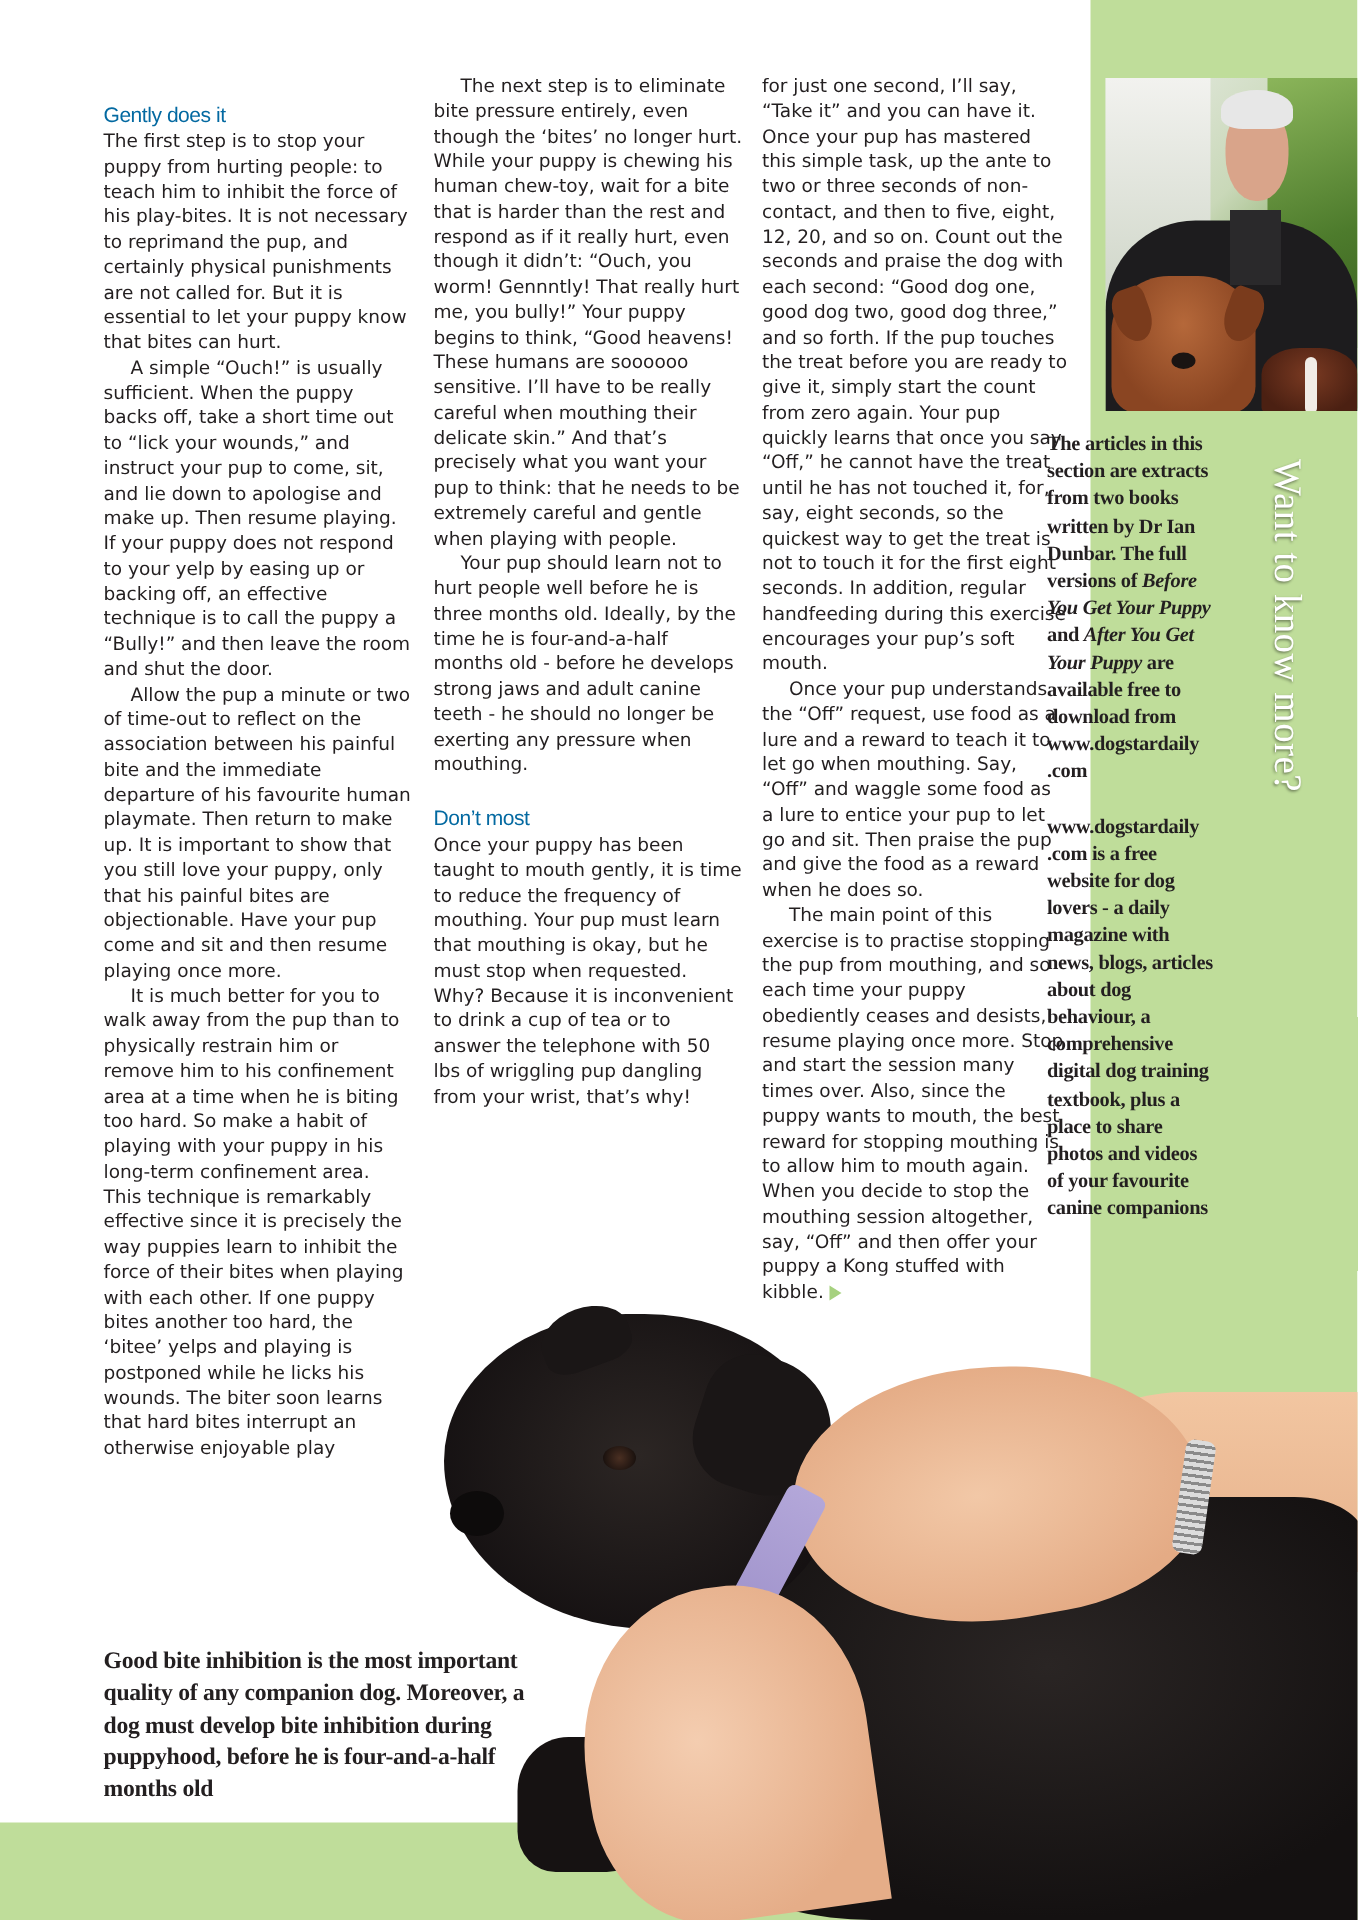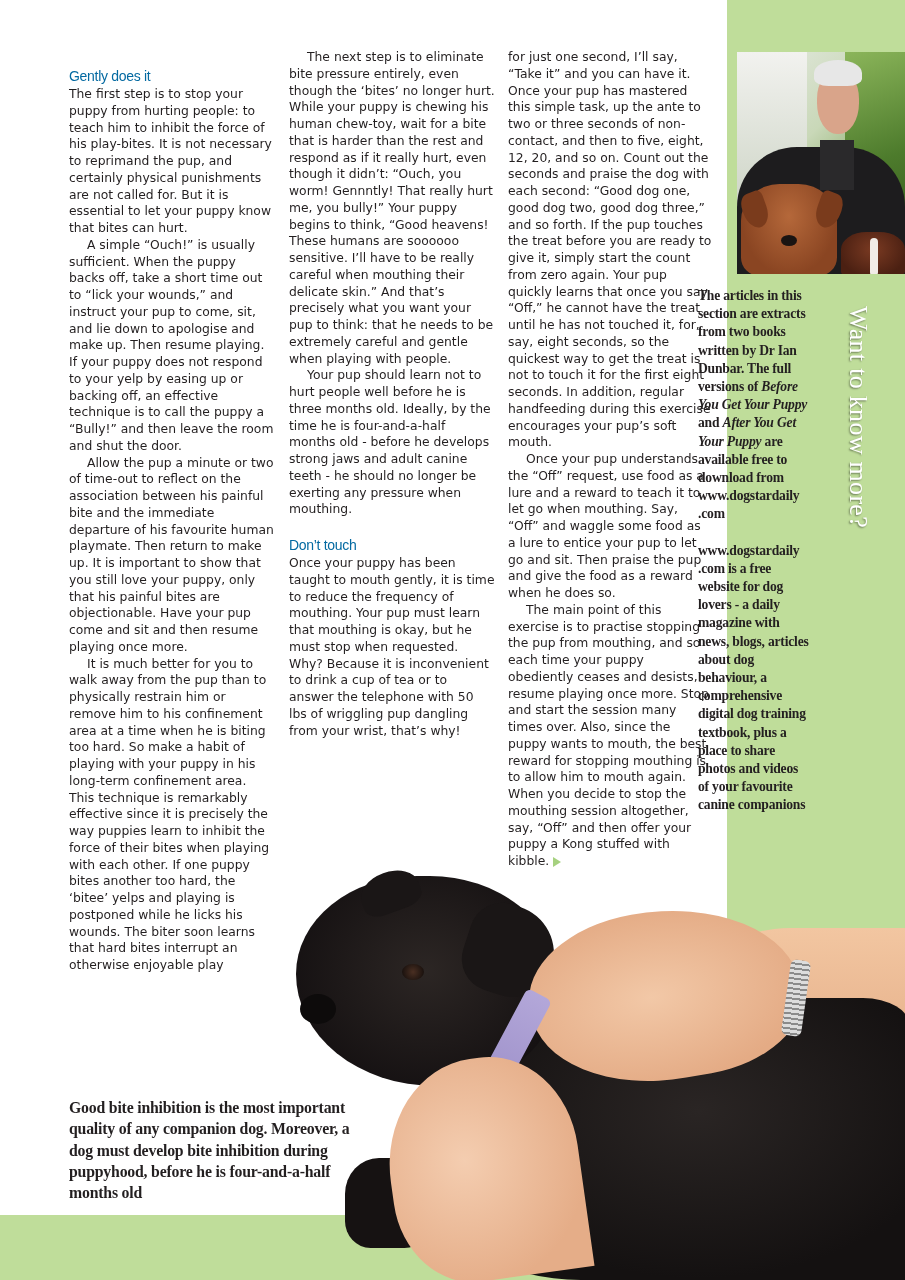--- a/index.html
+++ b/index.html
@@ -141,21 +141,21 @@
   <h2>Gently does it</h2>
   <p>The first step is to stop your puppy from hurting people: to teach him to inhibit the force of his play-bites. It is not necessary to reprimand the pup, and certainly physical punishments are not called for. But it is essential to let your puppy know that bites can hurt.</p>
   <p class="indent">A simple “Ouch!” is usually sufficient. When the puppy backs off, take a short time out to “lick your wounds,” and instruct your pup to come, sit, and lie down to apologise and make up. Then resume playing. If your puppy does not respond to your yelp by easing up or backing off, an effective technique is to call the puppy a “Bully!” and then leave the room and shut the door.</p>
   <p class="indent">Allow the pup a minute or two of time-out to reflect on the association between his painful bite and the immediate departure of his favourite human playmate. Then return to make up. It is important to show that you still love your puppy, only that his painful bites are objectionable. Have your pup come and sit and then resume playing once more.</p>
   <p class="indent">It is much better for you to walk away from the pup than to physically restrain him or remove him to his confinement area at a time when he is biting too hard. So make a habit of playing with your puppy in his long-term confinement area. This technique is remarkably effective since it is precisely the way puppies learn to inhibit the force of their bites when playing with each other. If one puppy bites another too hard, the ‘bitee’ yelps and playing is postponed while he licks his wounds. The biter soon learns that hard bites interrupt an otherwise enjoyable play</p>
 </div>
 
 <div class="col col2">
   <p class="indent">The next step is to eliminate bite pressure entirely, even though the ‘bites’ no longer hurt. While your puppy is chewing his human chew-toy, wait for a bite that is harder than the rest and respond as if it really hurt, even though it didn’t: “Ouch, you worm! Gennntly! That really hurt me, you bully!” Your puppy begins to think, “Good heavens! These humans are soooooo sensitive. I’ll have to be really careful when mouthing their delicate skin.” And that’s precisely what you want your pup to think: that he needs to be extremely careful and gentle when playing with people.</p>
   <p class="indent">Your pup should learn not to hurt people well before he is three months old. Ideally, by the time he is four-and-a-half months old - before he develops strong jaws and adult canine teeth - he should no longer be exerting any pressure when mouthing.</p>
-  <h2>Don’t touch</h2>
+  <h2>Don’t most</h2>
   <p>Once your puppy has been taught to mouth gently, it is time to reduce the frequency of mouthing. Your pup must learn that mouthing is okay, but he must stop when requested. Why? Because it is inconvenient to drink a cup of tea or to answer the telephone with 50 lbs of wriggling pup dangling from your wrist, that’s why!</p>
 </div>
 
 <div class="col col3">
   <p>for just one second, I’ll say, “Take it” and you can have it. Once your pup has mastered this simple task, up the ante to two or three seconds of non-contact, and then to five, eight, 12, 20, and so on. Count out the seconds and praise the dog with each second: “Good dog one, good dog two, good dog three,” and so forth. If the pup touches the treat before you are ready to give it, simply start the count from zero again. Your pup quickly learns that once you say “Off,” he cannot have the treat until he has not touched it, for, say, eight seconds, so the quickest way to get the treat is not to touch it for the first eight seconds. In addition, regular handfeeding during this exercise encourages your pup’s soft mouth.</p>
   <p class="indent">Once your pup understands the “Off” request, use food as a lure and a reward to teach it to let go when mouthing. Say, “Off” and waggle some food as a lure to entice your pup to let go and sit. Then praise the pup and give the food as a reward when he does so.</p>
   <p class="indent"><span>The main point of this exercise is to practise stopping the pup from mouthing, and so each time your puppy obediently ceases and desists, resume playing once more. Stop and start the session many times over. Also, since the puppy wants to mouth, the best reward for stopping mouthing is to allow him to mouth again. When you decide to stop the mouthing session altogether, say, “Off” and then offer your puppy a Kong stuffed with kibble.</span><span class="continue-arrow"></span></p>
 </div>
 
 <div class="author-photo" title="Dr Ian Dunbar with two dogs">

